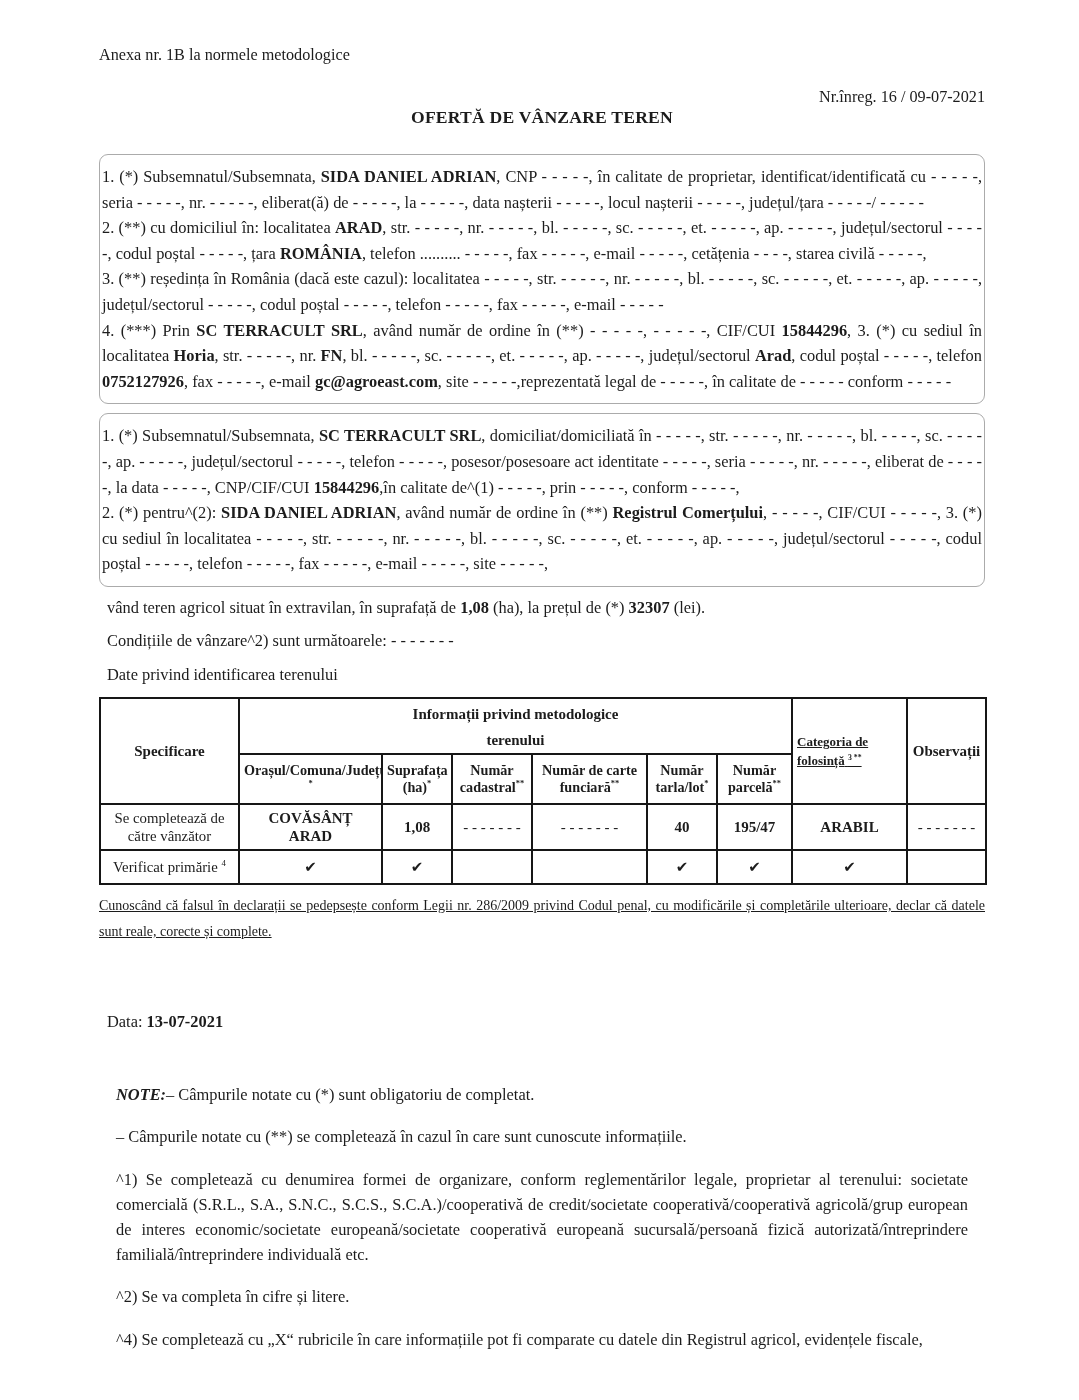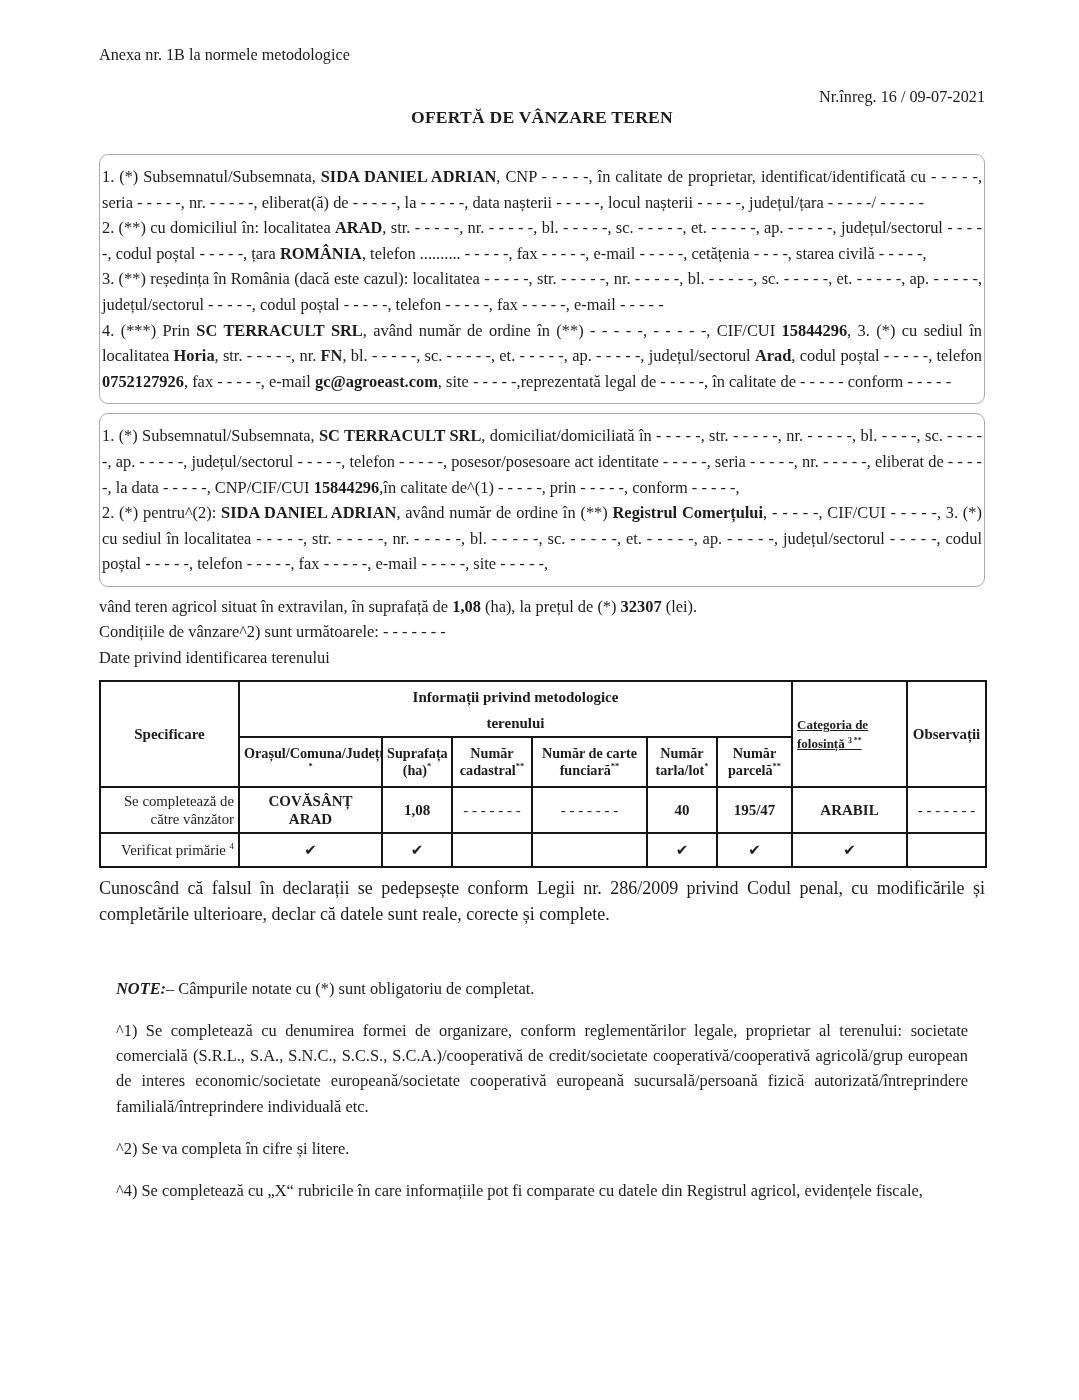--- a/index.html
+++ b/index.html
@@ -13,44 +13,44 @@
   .content{padding:46px 94px 0 99px;}
   .annex{font-size:16.2px;}
   .regline{margin-top:23px;text-align:right;font-size:16.2px;}
   .doc-title{text-align:center;font-weight:bold;font-size:17.6px;letter-spacing:.2px;}
   .box{
     margin-top:26px;border:1px solid #ababab;border-radius:9px;
     padding:9px 2px;font-size:16.4px;line-height:25.6px;
   }
   .box + .box{margin-top:9px;}
   .box p{margin:0;text-align:justify;}
-  .pline{margin:0;font-size:16.4px;line-height:25.4px;}
+  .pline{margin:8px;font-size:16.4px;line-height:25.4px;}
   .after-boxes{margin-top:7px;}
   .land-table{
     margin-top:10px;border-collapse:collapse;table-layout:fixed;width:886px;
   }
   .land-table th,.land-table td{
     border:2px solid #161616;padding:2px 4px;vertical-align:middle;overflow:hidden;
   }
   .land-table th{font-weight:bold;}
   .th-spec{font-size:15px;text-align:center;}
   .th-ampl{font-size:15px;text-align:center;height:50px;}
   .th-ampl .l1{margin-top:2px;}
   .th-ampl .l2{margin-top:9px;}
   .th-sub{font-size:14.2px;font-weight:normal;text-align:center;height:44px;line-height:17px;}
   .th-cat{font-size:13px;text-align:left;line-height:19px;text-decoration:underline;}
   .th-obs{font-size:15px;text-align:center;}
-  .td-label{font-size:14.8px;line-height:18px;text-align:right;padding-left:6px;}
+  .td-label{font-size:14.8px;line-height:18px;text-align:center;padding-left:6px;}
   .td-val{font-size:15px;text-align:center;white-space:pre-line;line-height:18px;}
   .bold{font-weight:bold;}
   .row-seller td{height:40px;}
   .row-verif td{height:28px;}
   .check{font-family:"DejaVu Sans",sans-serif;font-size:15px;font-weight:bold;text-align:center;}
   sup{vertical-align:super;font-size:.6em;line-height:0;}
-  .declaration{margin-top:8px;text-align:justify;font-size:18px;line-height:25.8px;}
+  .declaration{margin-top:8px;text-align:justify;font-size:14px;line-height:25.8px;text-decoration:underline;}
   .date-line{margin-top:64px;font-size:16.4px;}
   .notes{margin-top:48px;}
   .notes p{margin:17px;font-size:16.4px;line-height:25.2px;}
   .notes p.just{text-align:justify;}
 </style>
 </head>
 <body>
 
 <div class="sheet">
   <div class="content">
@@ -153,22 +153,24 @@
         <td class="check">✔</td>
         <td class="check">✔</td>
         <td class="check">✔</td>
         <td class="check"></td>
       </tr>
     </tbody>
       </table>
 
     <p class="declaration">Cunoscând că falsul în declarații se pedepsește conform Legii nr. 286/2009 privind Codul penal, cu modificările și completările ulterioare, declar că datele sunt reale, corecte și complete.</p>
 
+    <p class="date-line pline"><span>Data: </span><span style="font-weight: bold;">13-07-2021</span></p>
 
     <div class="notes">
       <p><span style="font-weight: bold; font-style: italic;">NOTE:</span><span>– Câmpurile notate cu (*) sunt obligatoriu de completat.</span></p>
+      <p><span>– Câmpurile notate cu (**) se completează în cazul în care sunt cunoscute informațiile.</span></p>
       <p class="just"><span>^1) Se completează cu denumirea formei de organizare, conform reglementărilor legale, proprietar al terenului: societate comercială (S.R.L., S.A., S.N.C., S.C.S., S.C.A.)/cooperativă de credit/societate cooperativă/cooperativă agricolă/grup european de interes economic/societate europeană/societate cooperativă europeană sucursală/persoană fizică autorizată/întreprindere familială/întreprindere individuală etc.</span></p>
       <p><span>^2) Se va completa în cifre și litere.</span></p>
       <p><span>^4) Se completează cu „X“ rubricile în care informațiile pot fi comparate cu datele din Registrul agricol, evidențele fiscale,</span></p>
     </div>
 
   </div>
 </div>
 
 </body></html>

